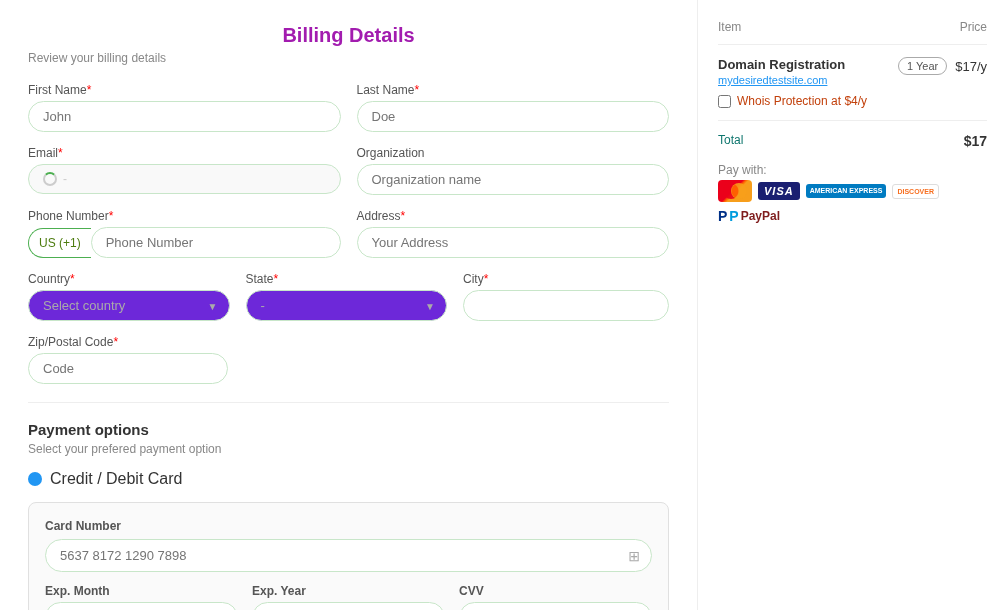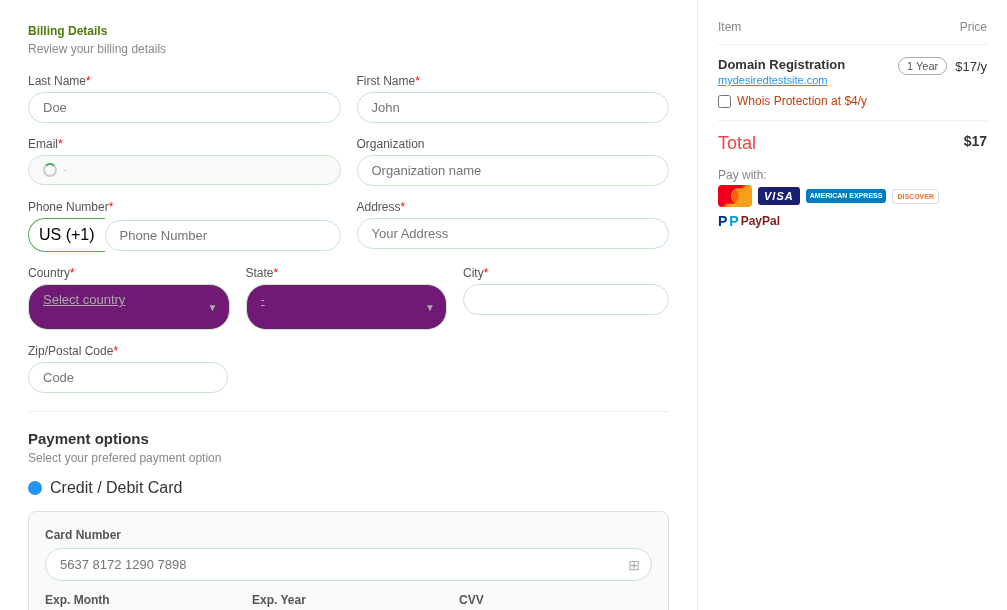--- a/index.html
+++ b/index.html
@@ -3,21 +3,21 @@
   <meta charset="utf-8">
   <style>
     * { box-sizing: border-box; margin: 0; padding: 0; }
     body { font-family: Arial, sans-serif; background: #f5f5f5; font-size: 13px; color: #333; }
 
     .container { display: flex; min-height: 610px; max-width: 1007px; margin: 0 auto; background: #f5f5f5; }
 
     
     .left-panel { flex: 1; padding: 24px 28px; background: #fff; }
 
-    .section-title { font-size: 12px; font-weight: bold; color: #4d7c0f; margin-bottom: 4px; }
+    .section-title { font-size: 20px; font-weight: bold; color: #a21caf; margin-bottom: 4px; text-align: center; }
     .section-subtitle { font-size: 12px; color: #888; margin-bottom: 18px; }
 
     .form-row { display: flex; gap: 16px; margin-bottom: 14px; }
     .form-group { flex: 1; display: flex; flex-direction: column; }
     .form-group label { font-size: 12px; color: #555; margin-bottom: 4px; }
     .form-group label .req { color: red; }
 
     .form-group input[type="text"],
     .form-group input[type="tel"] {
       border: 1.5px solid #c8e6c9;
@@ -27,50 +27,49 @@
       color: #aaa;
       outline: none;
       background: #fff;
     }
 
     .phone-row { display: flex; align-items: center; }
     .phone-prefix {
       border: 1.5px solid #4caf50;
       border-radius: 20px 0 0 20px;
       padding: 7px 10px;
-      font-size: 16px;
-      background: #fff;
-      color: #000000;
+      font-size: 12px;
+      background: #fff;
+      color: #4d7c0f;
       white-space: nowrap;
       border-right: none;
     }
     .phone-input {
       border: 1.5px solid #c8e6c9;
       border-radius: 0 20px 20px 0;
       padding: 7px 14px;
       font-size: 13px;
       color: #aaa;
       outline: none;
       background: #fff;
       flex: 1;
       border-left: none;
     }
 
     .select-wrap { position: relative; }
     .select-wrap select {
       width: 100%;
       border: 1.5px solid #c8e6c9;
       border-radius: 20px;
-      padding: 7px 28px 22px 14px;
-      font-size: 13px;
-      color: #aaa;
-      outline: none;
-      background: #701a75;
+      padding: 7px 28px 7px 14px;
+      font-size: 13px;
+      color: #aaa;
+      outline: none;
+      background: #6d28d9;
       appearance: none;
-      text-decoration: underline;
       -webkit-appearance: none;
     }
     .select-arrow {
       position: absolute;
       right: 12px;
       top: 50%;
       transform: translateY(-50%);
       pointer-events: none;
       color: #aaa;
       font-size: 10px;
@@ -209,21 +208,21 @@
       color: #555;
     }
     .order-item-price { font-size: 13px; color: #333; }
     .order-item-link { font-size: 11px; color: #2196f3; display: block; margin-top: 2px; }
 
     .whois-row { display: flex; align-items: center; gap: 6px; margin-top: 8px; }
     .whois-check { width: 13px; height: 13px; }
     .whois-label { font-size: 12px; color: #c2410c; }
 
     .total-row { display: flex; justify-content: space-between; border-top: 1px solid #eee; padding-top: 12px; margin-top: 8px; margin-bottom: 14px; }
-    .total-label { font-size: 18px; color: #ef4444; }
+    .total-label { font-size: 12px; color: #0f766e; }
     .total-price { font-size: 14px; font-weight: bold; color: #333; }
 
     .pay-with-label { font-size: 12px; color: #888; margin-bottom: 3px; }
     .payment-icons { display: flex; align-items: center; gap: 6px; flex-wrap: wrap; }
 
     
     .icon-mastercard {
       width: 34px; height: 22px;
       background: linear-gradient(135deg, #eb001b 0%, #eb001b 45%, #ff5f00 50%, #f79e1b 55%, #f79e1b 100%);
       border-radius: 4px;
@@ -272,29 +271,29 @@
 <div class="container">
 
   <div class="left-panel">
     <div>
       <div class="section-title">Billing Details</div>
       <div class="section-subtitle">Review your billing details</div>
 
       <div class="form-row">
         <div class="form-group">
           <label>
+            <span>First Name</span><span class="req">*</span>
+          </label>
+          <input type="text" placeholder="John" style="">
+        </div>
+        <div class="form-group">
+          <label>
             <span>Last Name</span><span class="req">*</span>
           </label>
           <input type="text" placeholder="Doe" style="">
-        </div>
-        <div class="form-group">
-          <label>
-            <span>First Name</span><span class="req">*</span>
-          </label>
-          <input type="text" placeholder="John" style="">
         </div>
       </div>
 
       <div class="form-row">
         <div class="form-group">
           <label>
             <span>Email</span><span class="req">*</span>
           </label>
           <div class="email-loading">
             <div class="spinner"></div>

